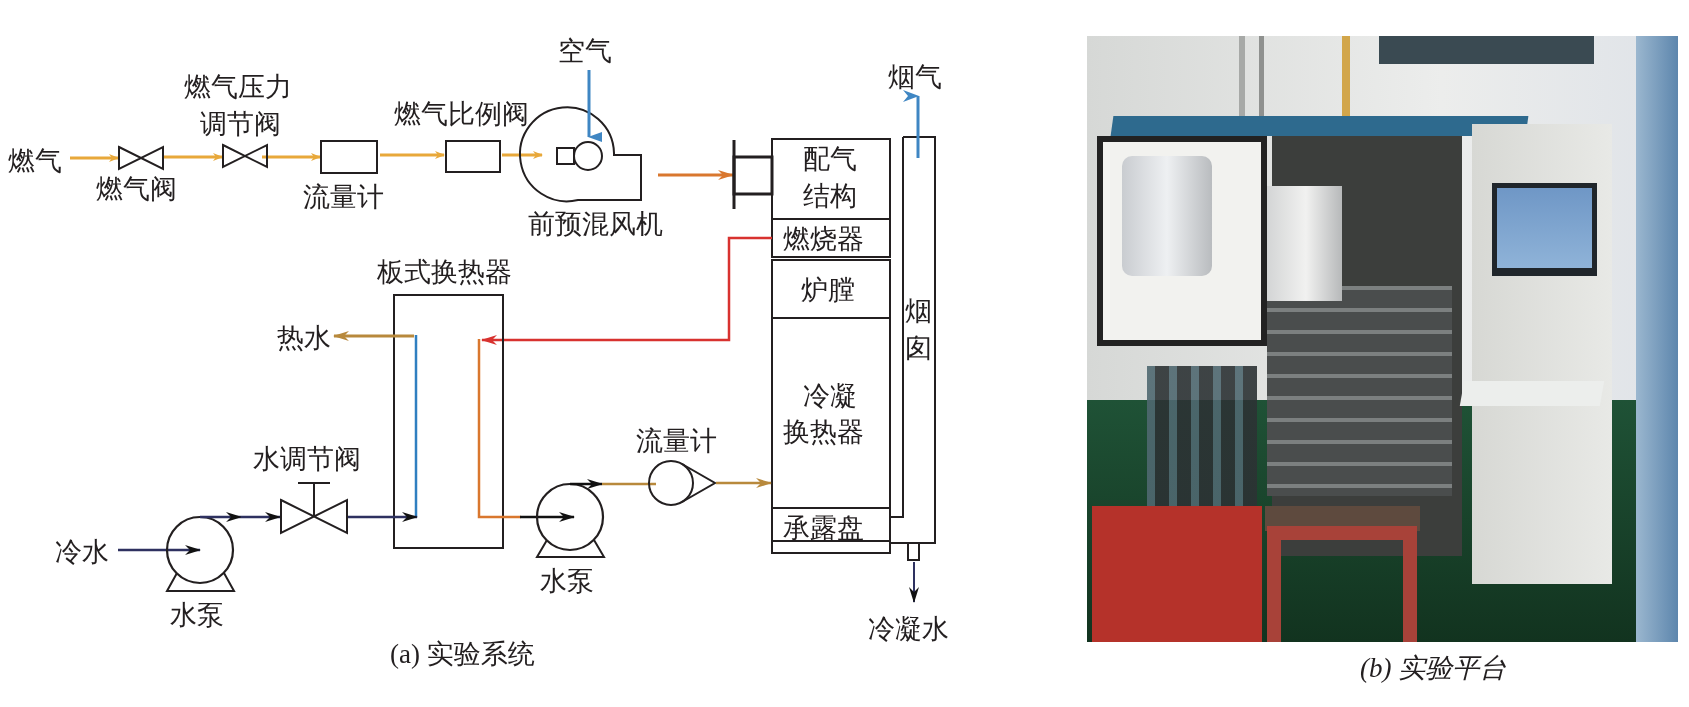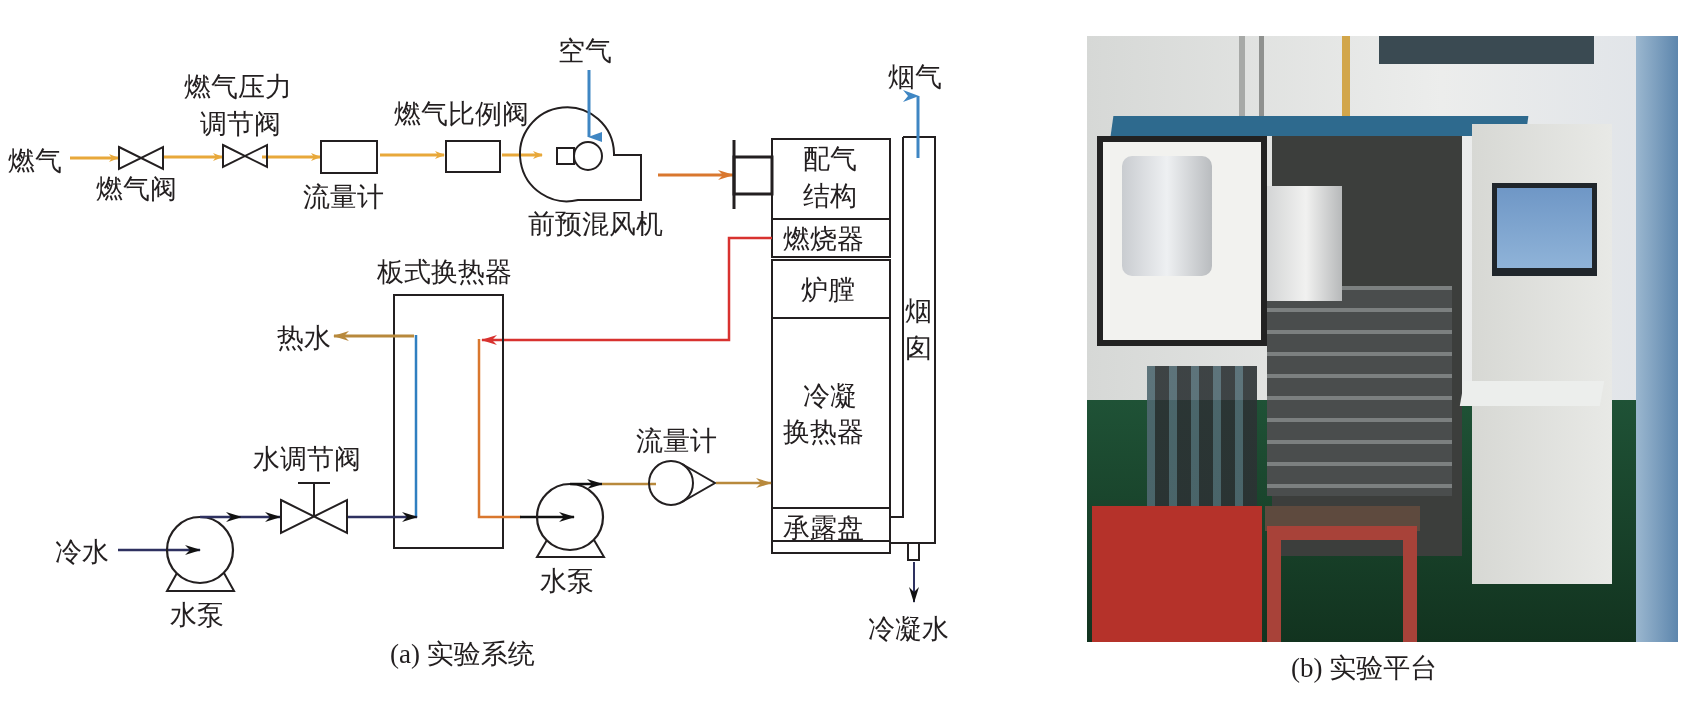--- a/index.html
+++ b/index.html
@@ -4,21 +4,21 @@
 <style>
   html, body { margin: 0; padding: 0; background: #ffffff; }
   body { width: 1689px; height: 707px; position: relative; overflow: hidden;
          font-family: "DejaVu Serif", "Liberation Serif", serif; color: #231f20; }
   #diagram { position: absolute; left: 0; top: 0; width: 1000px; height: 707px; }
   #diagram text { font-family: "DejaVu Serif", "Liberation Serif", serif; fill: #231f20; }
   .lbl { font-size: 27px; }
   .box-lbl { font-size: 27px; }
   .caption { position: absolute; font-size: 27px; font-family: "Liberation Serif", "DejaVu Serif", serif; color:#231f20; white-space: nowrap; }
   #caption-a { left: 390px; top: 636px; }
-  #caption-b { left: 1291px; top: 650px; }
+  #caption-b { left: 1360px; top: 650px; font-style: italic; }
 
   
   #photo { position: absolute; left: 1087px; top: 36px; width: 591px; height: 606px; overflow: hidden;
            background: linear-gradient(#e4e6e4 0%, #dcdedc 40%, #c8cac8 60%, #1e4a30 78%, #163a26 100%); }
   #photo div { position: absolute; }
   .wall { left:0; top:0; width:100%; height:60%; background: linear-gradient(90deg,#d6d8d6,#ecedec 60%,#dfe3e8); }
   .floor { left:0; top:60%; width:100%; height:40%; background: linear-gradient(#1f5236,#12331f); }
   .curtain { right:0; top:0; width:42px; height:100%; background: linear-gradient(90deg,#9bb7cf,#5d86ad); }
   .pipe-y { left:255px; top:0; width:8px; height:300px; background:#d2a64a; }
   .pipe-g1 { left:152px; top:0; width:6px; height:90px; background:#a7a9a7; }

